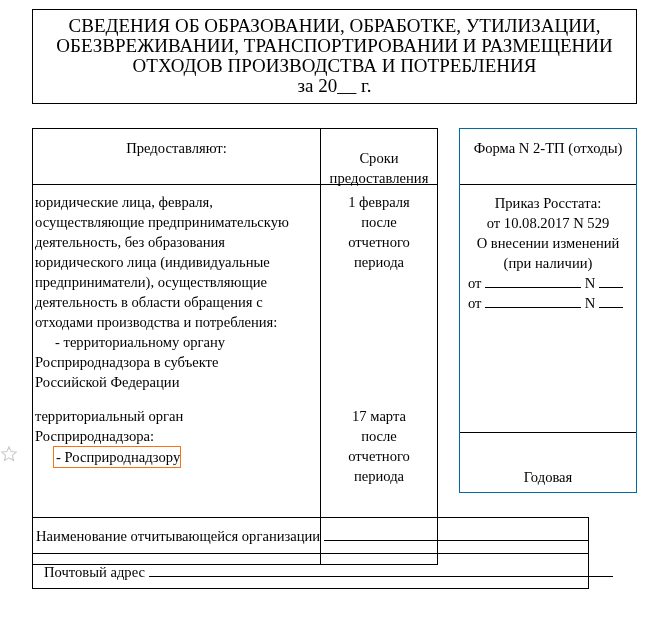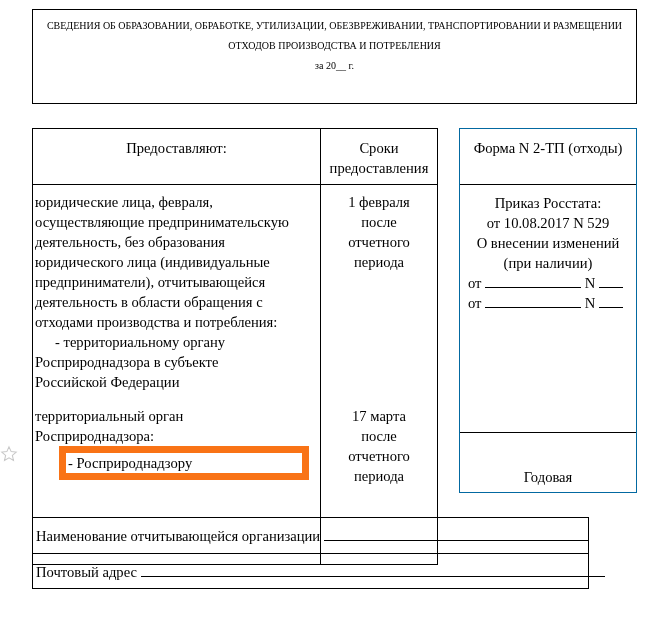--- a/index.html
+++ b/index.html
@@ -1,31 +1,31 @@
 <!DOCTYPE html>
 <html><head>
 <meta charset="utf-8">
 <style>
   html, body { margin: 0; padding: 0; background: #ffffff; }
   body {
     width: 662px; height: 628px; position: relative; overflow: hidden;
     font-family: "Liberation Serif", serif; font-size: 14.6px; color: #000;
   }
   .box { position: absolute; border: 1px solid #000; box-sizing: border-box; background: #fff; }
-  .title-box { left: 32px; top: 9px; width: 605px; height: 95px; text-align: center; line-height: 20px; padding-top: 6px; font-size: 10px; }
+  .title-box { left: 32px; top: 9px; width: 605px; height: 95px; text-align: center; line-height: 20px; padding-top: 6px; font-size: 19px; }
   .title-box .heading { display: block; }
   .main-table { position: absolute; left: 32px; top: 128px; width: 406px; height: 437px; border: 1px solid #000; box-sizing: border-box; }
   .col-div { position: absolute; left: 287px; top: 0; bottom: 0; width: 1px; background: #000; }
   .row-div { position: absolute; left: 0; right: 0; top: 55px; height: 1px; background: #000; }
   .hdr-left { position: absolute; left: 0; top: 9px; width: 287px; text-align: center; line-height: 20px; }
-  .hdr-right { position: absolute; left: 288px; top: 9px; width: 116px; text-align: center; line-height: 20px; }
+  .hdr-right { position: absolute; left: 288px; top: 19px; width: 116px; text-align: center; line-height: 20px; }
   .cell-left { position: absolute; left: 2px; width: 282px; line-height: 20px; }
   .cell-right { position: absolute; left: 288px; width: 116px; text-align: center; line-height: 20px; }
   .indent { padding-left: 20px; }
-  .hl { display: inline-block; border: 7px solid #f97316; padding-right: 110px; margin-left: 24px; padding-left: 2px; }
+  .hl { display: inline-block; border: 1px solid #f97316; margin-left: 18px; padding-left: 2px; }
   .form-box { position: absolute; left: 459px; top: 128px; width: 178px; height: 365px; border: 1px solid #0369a1; box-sizing: border-box; }
   .form-hdr { position: absolute; left: 0; right: 0; top: 9px; text-align: center; line-height: 20px; }
   .form-div1 { position: absolute; left: 0; right: 0; top: 55px; height: 1px; background: #000; }
   .form-div2 { position: absolute; left: 0; right: 0; top: 303px; height: 1px; background: #000; }
   .form-body { position: absolute; left: 0; right: 0; top: 64px; text-align: center; line-height: 20px; }
   .form-line { text-align: left; padding-left: 8px; }
   .uline { display: inline-block; border-bottom: 1px solid #000; height: 14px; vertical-align: baseline; }
   .form-period { position: absolute; left: 0; right: 0; top: 338px; text-align: center; line-height: 20px; }
   .org-box { position: absolute; left: 32px; top: 517px; width: 557px; height: 72px; border: 1px solid #000; box-sizing: border-box; }
   .org-div { position: absolute; left: 0; right: 0; top: 35px; height: 1px; background: #000; }
@@ -51,21 +51,21 @@
   <div class="hdr-right">
     <div>Сроки</div>
     <div>предоставления</div>
   </div>
 
   <div class="cell-left" style="top:63px;">
     <div>юридические лица, февраля,</div>
     <div>осуществляющие предпринимательскую</div>
     <div>деятельность, без образования</div>
     <div>юридического лица (индивидуальные</div>
-    <div>предприниматели), отчитывающейся</div>
+    <div>предприниматели), осуществляющие</div>
     <div>деятельность в области обращения с</div>
     <div>отходами производства и потребления:</div>
     <div class="indent">- территориальному органу</div>
     <div>Росприроднадзора в субъекте</div>
     <div>Российской Федерации</div>
   </div>
   <div class="cell-right" style="top:63px;">
     <div>1 февраля</div>
     <div>после</div>
     <div>отчетного</div>
@@ -109,17 +109,17 @@
   <div class="form-div2"></div>
   <div class="form-period">Годовая</div>
 </div>
 
 <div class="org-box">
   <div class="org-row" style="top:8px;">
     <span>Наименование отчитывающейся организации</span>
     <span class="uline" style="width:264px;"></span>
   </div>
   <div class="org-div"></div>
-  <div class="org-row" style="top:44px;">
+  <div class="org-row" style="top:44px;margin-left:8px;">
     <span>Почтовый адрес</span>
     <span class="uline" style="width:464px;"></span>
   </div>
 </div>
 
 </body></html>

